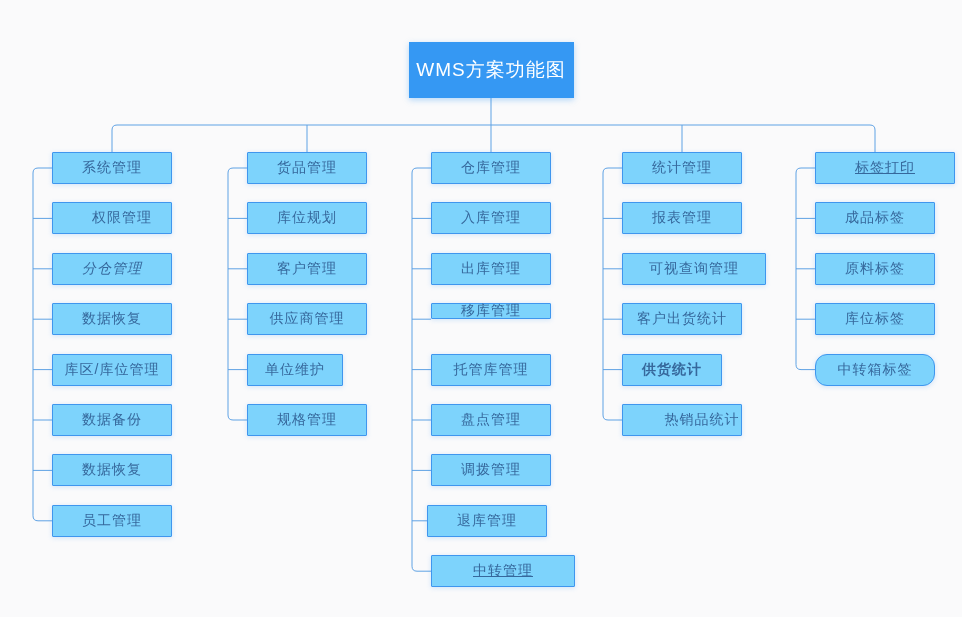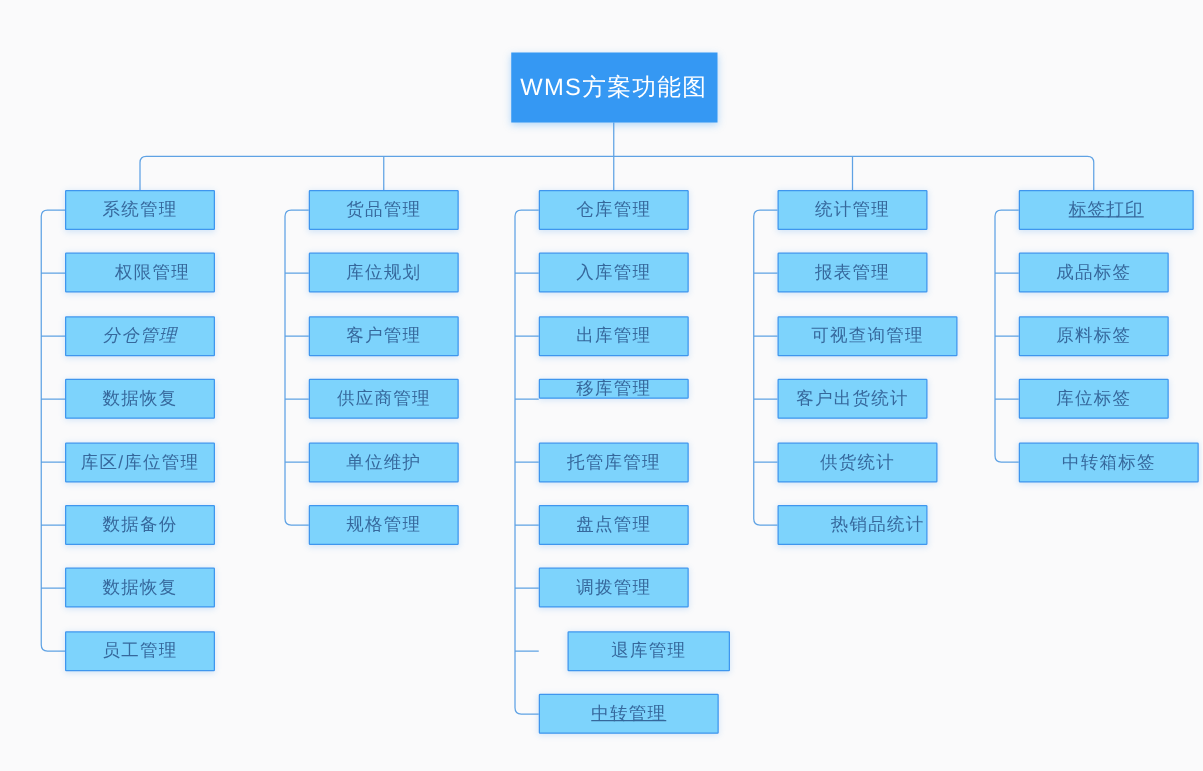--- a/index.html
+++ b/index.html
@@ -65,36 +65,36 @@
       <div class="node" style="left: 52px; top: 252.8px; width: 120px; height: 32px; font-style: italic;">分仓管理</div>
       <div class="node" style="left: 52px; top: 303.2px; width: 120px; height: 32px;">数据恢复</div>
       <div class="node" style="left: 52px; top: 353.6px; width: 120px; height: 32px;">库区/库位管理</div>
       <div class="node" style="left: 52px; top: 404px; width: 120px; height: 32px;">数据备份</div>
       <div class="node" style="left: 52px; top: 454.4px; width: 120px; height: 32px;">数据恢复</div>
       <div class="node" style="left: 52px; top: 504.8px; width: 120px; height: 32px;">员工管理</div>
       <div class="node" style="left: 247px; top: 152px; width: 120px; height: 32px;">货品管理</div>
       <div class="node" style="left: 247px; top: 202.4px; width: 120px; height: 32px;">库位规划</div>
       <div class="node" style="left: 247px; top: 252.8px; width: 120px; height: 32px;">客户管理</div>
       <div class="node" style="left: 247px; top: 303.2px; width: 120px; height: 32px;">供应商管理</div>
-      <div class="node" style="left: 247px; top: 353.6px; width: 120px; height: 32px;">单位维护</div>
+      <div class="node" style="left: 247px; top: 353.6px; width: 96px; height: 32px;">单位维护</div>
       <div class="node" style="left: 247px; top: 404px; width: 120px; height: 32px;">规格管理</div>
       <div class="node" style="left: 431px; top: 152px; width: 120px; height: 32px;">仓库管理</div>
       <div class="node" style="left: 431px; top: 202.4px; width: 120px; height: 32px;">入库管理</div>
       <div class="node" style="left: 431px; top: 252.8px; width: 120px; height: 32px;">出库管理</div>
       <div class="node" style="left: 431px; top: 303.2px; width: 120px; height: 16px;">移库管理</div>
       <div class="node" style="left: 431px; top: 353.6px; width: 120px; height: 32px;">托管库管理</div>
       <div class="node" style="left: 431px; top: 404px; width: 120px; height: 32px;">盘点管理</div>
       <div class="node" style="left: 431px; top: 454.4px; width: 120px; height: 32px;">调拨管理</div>
-      <div class="node" style="left: 454px; top: 504.8px; width: 130px; height: 32px; font-family: Liberation Serif, serif;">退库管理</div>
+      <div class="node" style="left: 427px; top: 504.8px; width: 120px; height: 32px; font-family: Liberation Serif, serif;">退库管理</div>
       <div class="node" style="left: 431px; top: 555.2px; width: 144px; height: 32px; text-decoration: underline;">中转管理</div>
       <div class="node" style="left: 622px; top: 152px; width: 120px; height: 32px;">统计管理</div>
       <div class="node" style="left: 622px; top: 202.4px; width: 120px; height: 32px;">报表管理</div>
       <div class="node" style="left: 622px; top: 252.8px; width: 144px; height: 32px;">可视查询管理</div>
       <div class="node" style="left: 622px; top: 303.2px; width: 120px; height: 32px;">客户出货统计</div>
-      <div class="node" style="left: 622px; top: 353.6px; width: 128px; height: 32px;">供货统计</div>
+      <div class="node" style="left: 622px; top: 353.6px; width: 100px; height: 32px; font-weight: bold;">供货统计</div>
       <div class="node" style="left: 622px; top: 404px; width: 120px; height: 32px; padding-left: 40px;">热销品统计</div>
       <div class="node" style="left: 815px; top: 152px; width: 140px; height: 32px; text-decoration: underline;">标签打印</div>
       <div class="node" style="left: 815px; top: 202.4px; width: 120px; height: 32px;">成品标签</div>
       <div class="node" style="left: 815px; top: 252.8px; width: 120px; height: 32px;">原料标签</div>
       <div class="node" style="left: 815px; top: 303.2px; width: 120px; height: 32px;">库位标签</div>
-      <div class="node" style="left: 815px; top: 353.6px; width: 144px; height: 32px;">中转箱标签</div>
+      <div class="node" style="left: 815px; top: 353.6px; width: 120px; height: 32px; border-radius: 12px;">中转箱标签</div>
     </div>
 </div>
 
 </body></html>

